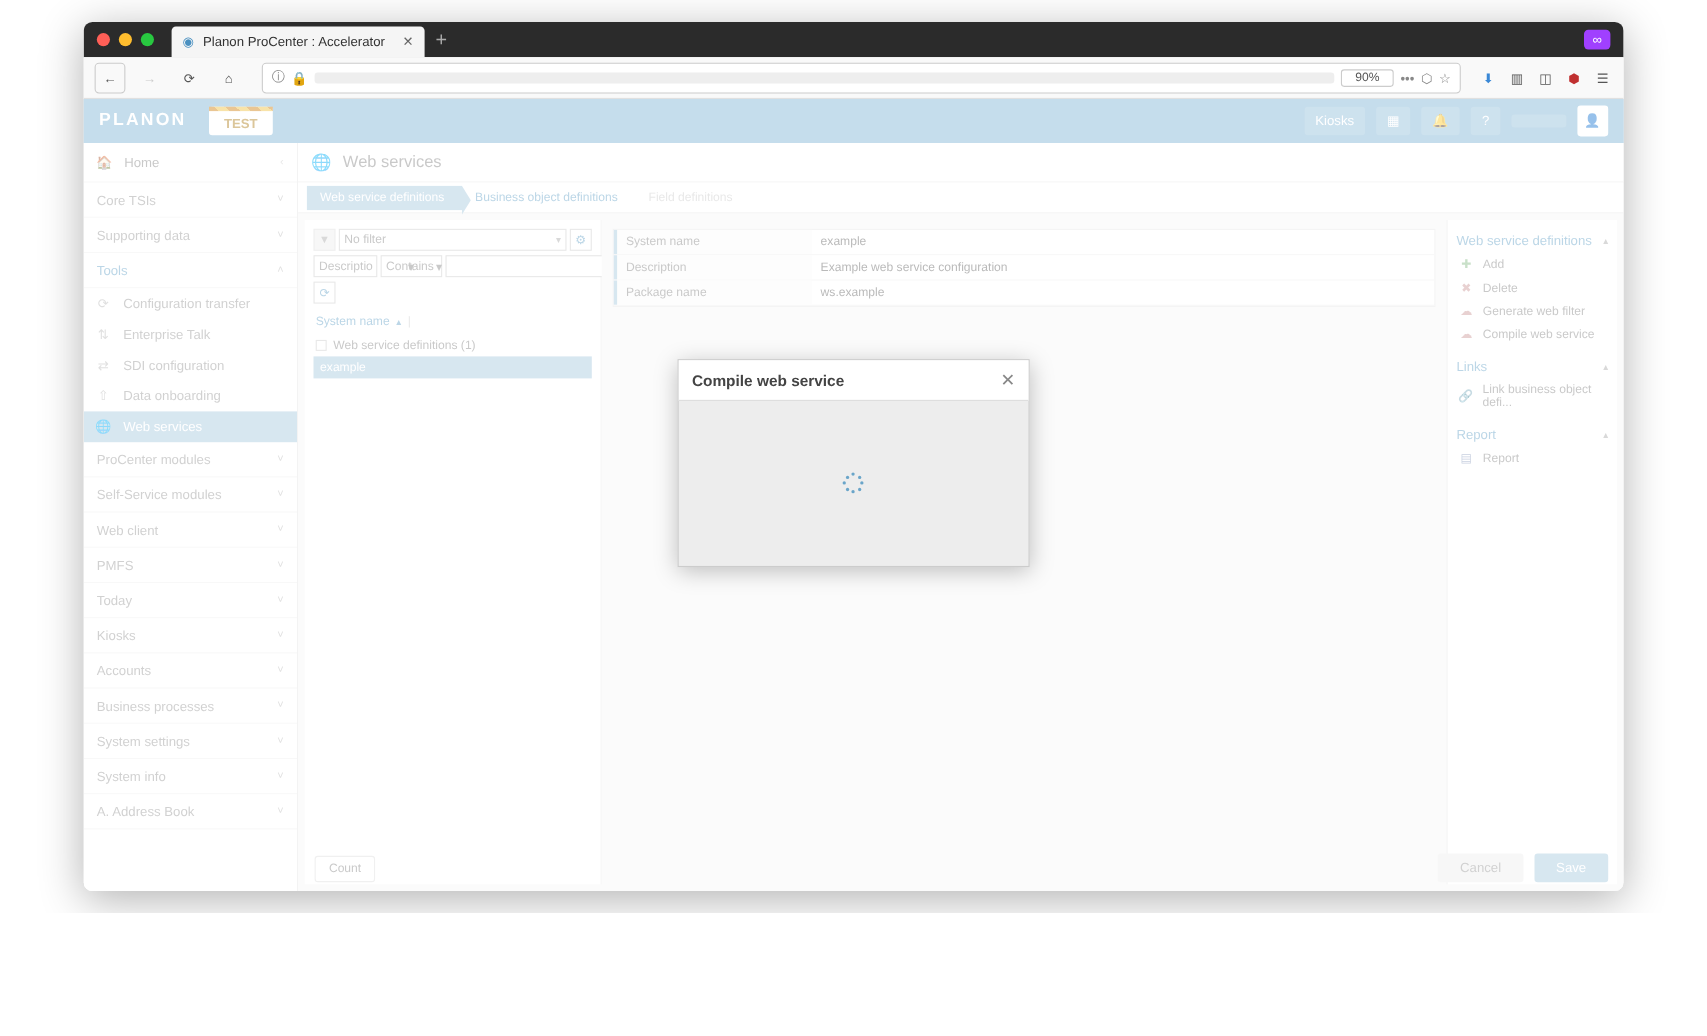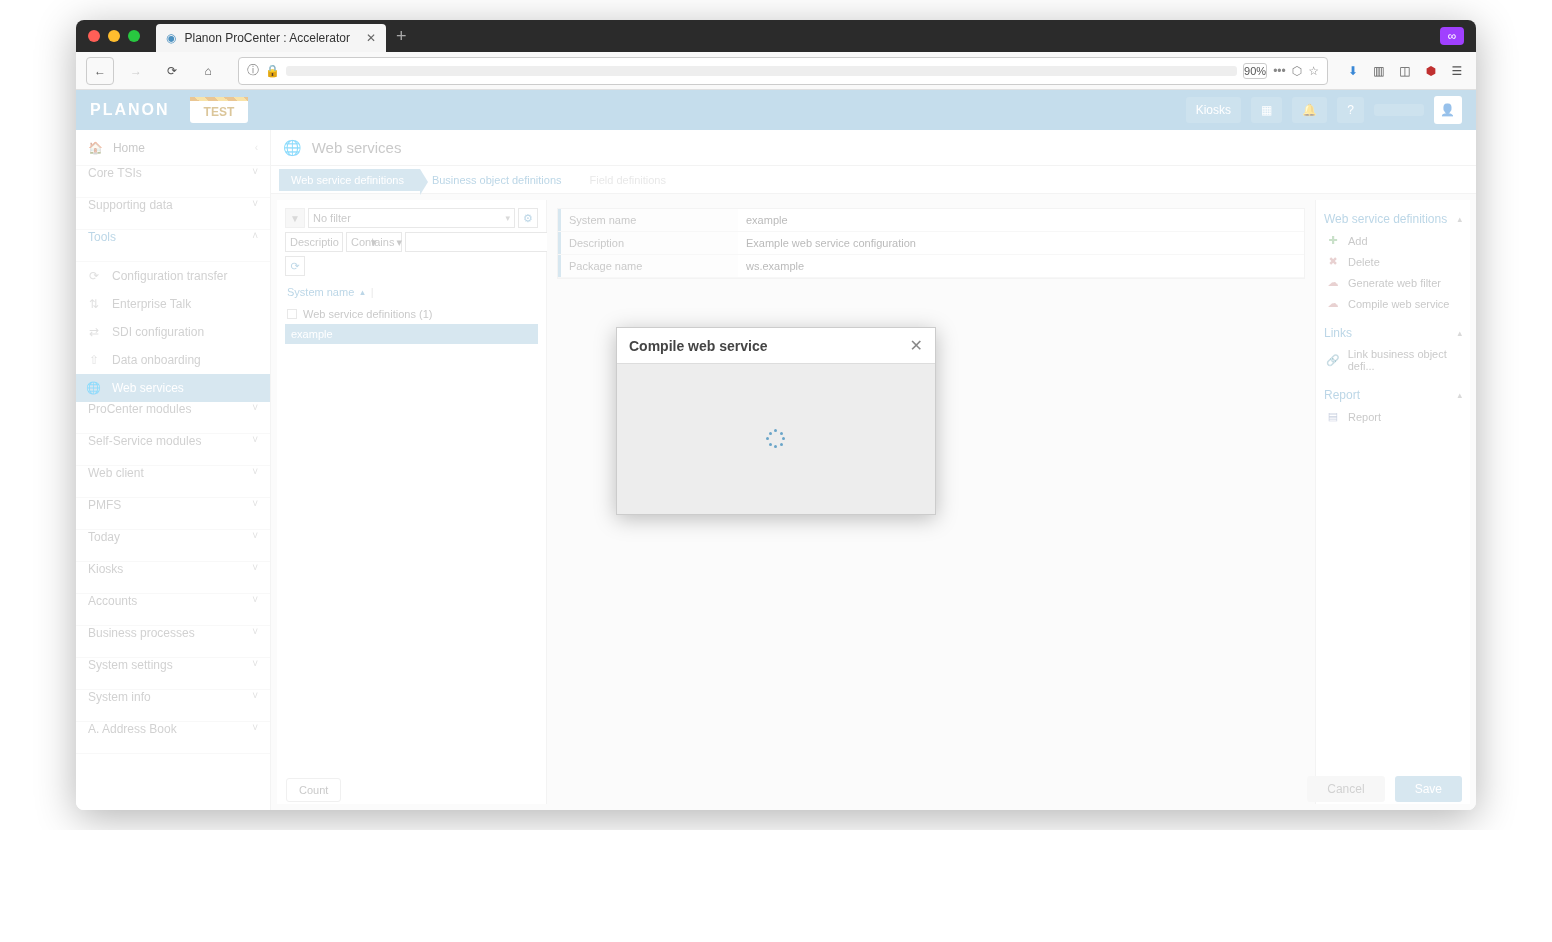--- a/index.html
+++ b/index.html
@@ -14,42 +14,42 @@
 .tab { background: #f5f5f5; color: #333; height: 28px; display: flex; align-items: center; padding: 0 10px; border-radius: 4px 4px 0 0; font-size: 12px; gap: 8px; position: relative; top: 2px;}
 .tab .close { color: #666; margin-left: 8px; }
 .newtab { color: #aaa; margin-left: 10px; font-size: 18px; }
 .extbadge { margin-left: auto; width: 24px; height: 18px; background: #a040ff; border-radius: 4px; display: flex; align-items: center; justify-content: center; color: #fff; font-size: 12px;}
 
 .toolbar { height: 38px; background: #f9f9f9; border-bottom: 1px solid #e0e0e0; display: flex; align-items: center; padding: 0 10px; gap: 8px; }
 .navbtn { width: 28px; height: 28px; display: flex; align-items: center; justify-content: center; color: #555; border: 1px solid transparent; border-radius: 4px; }
 .navbtn.bordered { border-color: #ccc; }
 .urlbar { flex: 1; height: 28px; background: #fff; border: 1px solid #ccc; border-radius: 4px; margin: 0 8px; display: flex; align-items: center; padding: 0 8px; gap: 6px; color: #888; font-size: 12px;}
 .urlbar .lock { color: #2a9d3c; }
-.zoom { font-size: 11px; border: 1px solid #ccc; border-radius: 3px; padding: 1px 0; color: #555;}
+.zoom { font-size: 11px; border: 1px solid #ccc; border-radius: 3px; padding: 1px 12px; color: #555;}
 .ticon { width: 18px; height: 18px; display: flex; align-items: center; justify-content: center; color: #555; }
 
 
 .app { flex: 1; position: relative; display: flex; flex-direction: column; }
 .dimmer { position: absolute; inset: 0; background: rgba(255,255,255,0.55); z-index: 50; pointer-events: none; }
 
 
 .appheader { height: 40px; background: #7eb3d4; display: flex; align-items: center; padding: 0 14px; color: #fff; }
 .logo { font-weight: bold; letter-spacing: 2px; font-size: 16px;}
 .testbadge { margin-left: 20px; background: #ffffff; color: #b08020; padding: 4px 14px; border-radius: 3px; font-size: 12px; font-weight: bold; border-top: 4px solid; border-image: repeating-linear-gradient(45deg,#f0c040 0 6px,#d08010 6px 12px) 4;}
 .headerright { margin-left: auto; display: flex; align-items: center; gap: 10px; }
 .headerbtn { color: #fff; background: rgba(255,255,255,0.15); padding: 6px 10px; border-radius: 3px; font-size: 12px; display:flex; align-items:center; gap:5px;}
 .usericon { width: 28px; height: 28px; background: #fff; border-radius: 3px; display:flex; align-items:center; justify-content:center; color:#7eb3d4;}
 
 .appbody { flex: 1; display: flex; overflow: hidden; }
 
 
 .sidebar { width: 195px; border-right: 1px solid #e5e5e5; background: #fff; overflow-y: auto;}
 .sbhome { height: 36px; display: flex; align-items: center; padding: 0 12px; color: #888; border-bottom: 1px solid #eee; gap: 10px;}
 .collapse-icon { margin-left: auto; color: #ccc; font-size: 10px;}
-.sbitem { height: 32px; display: flex; align-items: flex-start; padding: 0 12px; color: #999; border-bottom: 1px solid #f0f0f0; cursor: pointer; font-size: 12px;}
+.sbitem { height: 32px; display: flex; align-items: center; padding: 0 12px; color: #999; border-bottom: 1px solid #f0f0f0; cursor: pointer; font-size: 12px;}
 .sbitem .chev { margin-left: auto; font-size: 10px; color: #bbb;}
 .sbitem.expanded { color: #6aa5c9; }
 .sbsub { height: 28px; display: flex; align-items: center; padding: 0 10px 0 10px; color: #999; gap: 10px; font-size: 12px;}
 .sbsub .ico { width: 16px; text-align: center; color: #bbb;}
 .sbsub.active { background: #a7c9de; color: #fff; }
 .sbsub.active .ico { color: #fff; }
 
 
 .main { flex: 1; display: flex; flex-direction: column; background: #f5f5f5;}
 .mainhead { height: 36px; background: #fff; border-bottom: 1px solid #e5e5e5; display: flex; align-items: center; padding: 0 12px; gap: 10px; color: #888; font-size: 15px;}

